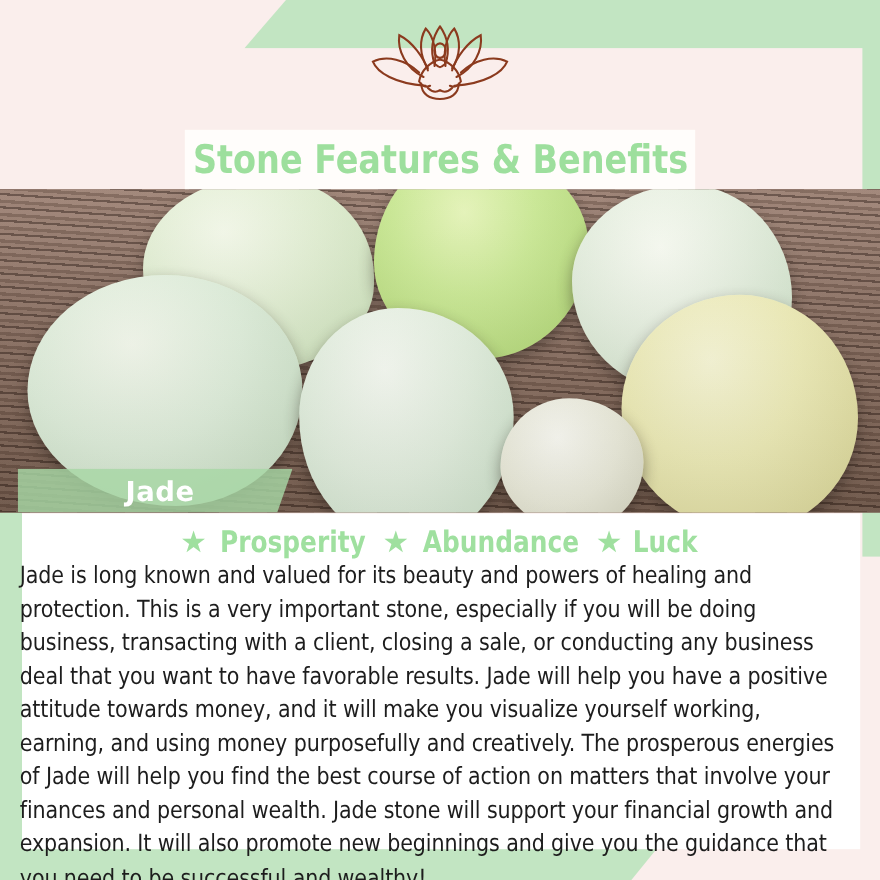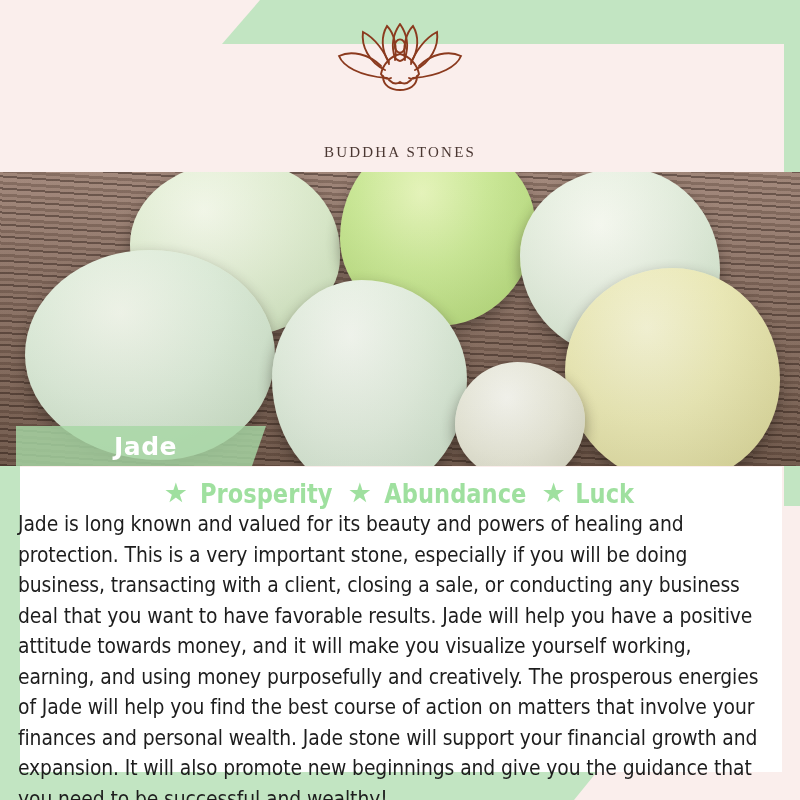--- a/index.html
+++ b/index.html
@@ -305,20 +305,23 @@
     <div class="stone s1"></div>
     <div class="stone s2"></div>
     <div class="stone s3"></div>
     <div class="stone s4"></div>
     <div class="stone s5"></div>
     <div class="stone s6"></div>
     <div class="stone s7"></div>
     <div class="photo-shade"></div>
   </div>
 
+  <div class="title-banner">
+    <div class="title-text">Stone Features &amp; Benefits</div>
+  </div>
 
   <div class="jade-label">
     <div class="jade-text">Jade</div>
   </div>
 
   <div class="body-panel"></div>
 
   <div class="benefits">
     <div class="benefit">
       <span class="star">★</span>

